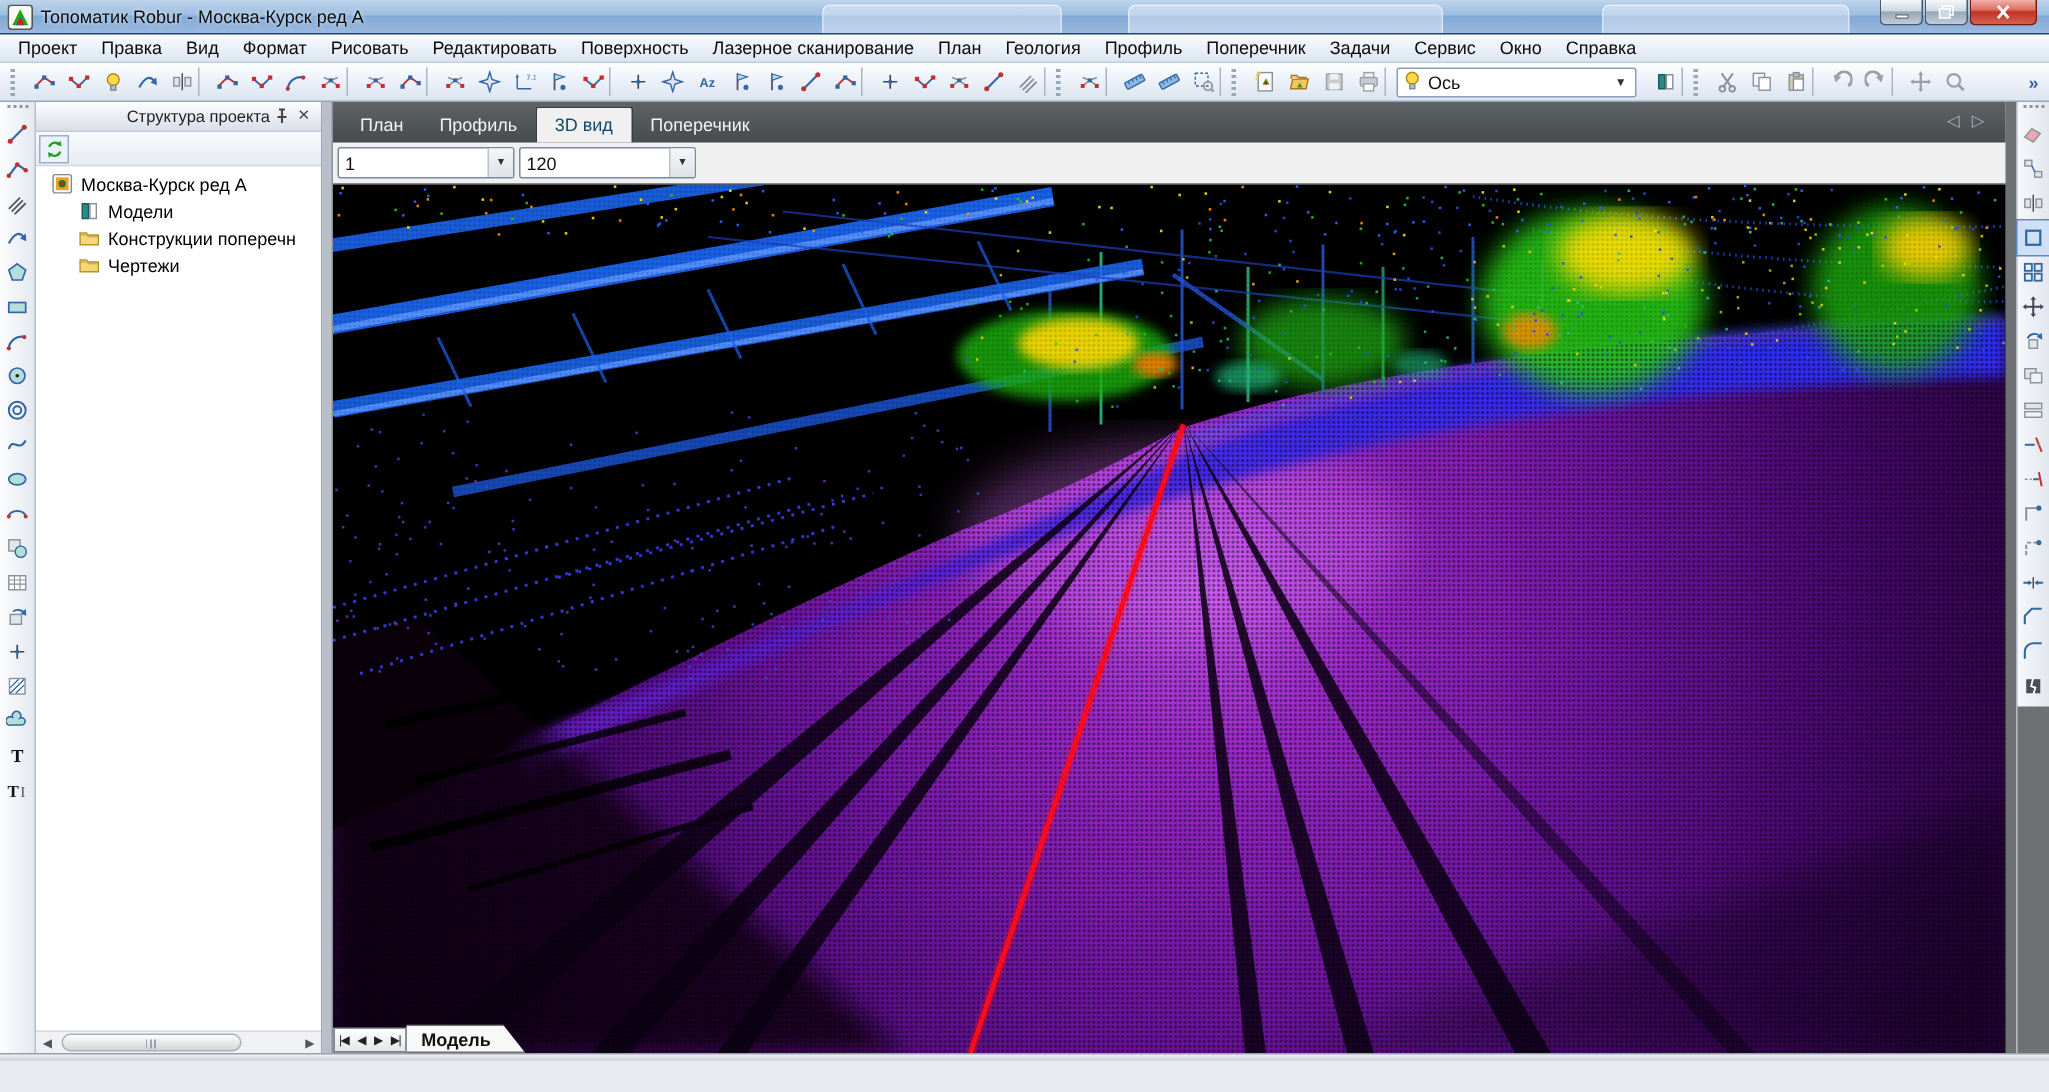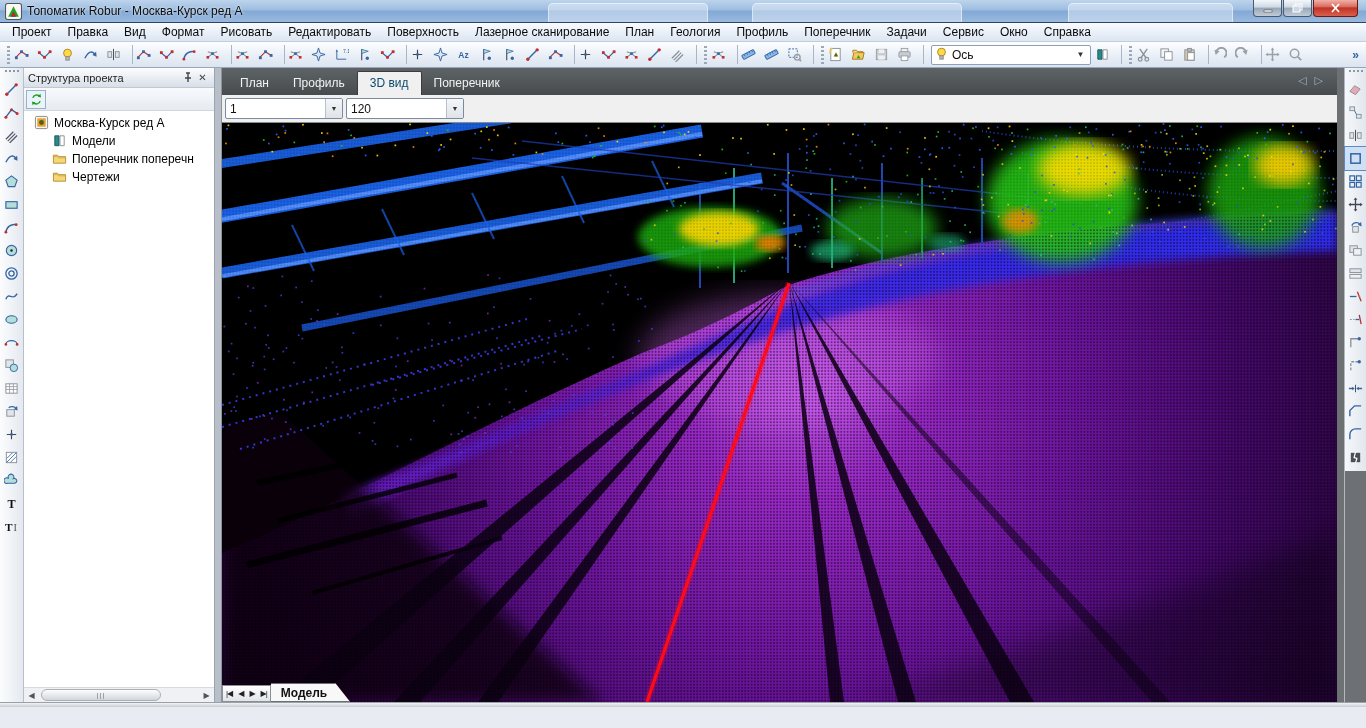--- a/index.html
+++ b/index.html
@@ -27,40 +27,40 @@
   .menubar { height:19px; background:linear-gradient(#fafcfe, #e7eef7 60%, #dce6f2);
     border-bottom:1px solid #c3cedd; display:flex; align-items:center; padding-left:4px; }
   .menu-item { padding:19px 8px; font-size:12px; color:#0a0a0a; cursor:default; }
 
   
   .toolbar { height:26px; background:linear-gradient(#fdfeff, #e9eff7 55%, #dbe4f0);
     border-bottom:1px solid #98a6b8; display:flex; align-items:center; padding:0 3px; overflow:hidden; }
   .tb-grip { width:7px; height:18px; margin:0 2px;
     background:repeating-linear-gradient(180deg,#9aa7b8 0 2px,transparent 2px 4px); background-size:3px 100%; background-repeat:no-repeat; background-position:2px 0; }
   .tb-sep { width:1px; height:19px; background:#aab6c6; margin:0 3px; }
-  .tb-icon { width:23px; height:22px; display:flex; align-items:center; justify-content:flex-start; border-radius:2px; }
+  .tb-icon { width:23px; height:22px; display:flex; align-items:center; justify-content:flex-end; border-radius:2px; }
   .tb-icon svg { display:block; }
   .tb-combo { display:flex; align-items:center; width:160px; height:20px; background:#fff;
     border:1px solid #8ca0b8; border-radius:2px; margin:0 4px; padding:0 2px; }
   .tb-combo .val { flex:1; font-size:12px; padding-left:3px; }
   .tb-combo .drop { width:15px; height:16px; display:flex; align-items:center; justify-content:center; color:#333; font-size:8px; }
   .tb-overflow { margin-left:auto; color:#3465a4; font-size:12px; font-weight:bold; padding:0 4px; }
 
   
   .main { display:flex; height:634px; }
 
   .left-tools { width:24px; background:linear-gradient(90deg,#fbfcfd,#e4e9f0); border-right:1px solid #b6bfca;
     display:flex; flex-direction:column; align-items:center; padding-top:2px; }
   .lt-grip { width:14px; height:6px; border-top:2px dotted #8a97a8; margin-bottom:2px; }
   .side-icon { width:22px; height:23px; display:flex; align-items:center; justify-content:center; }
 
   .left-panel { width:191px; background:#eef1f5; border-right:1px solid #9aa4b0; display:flex; flex-direction:column; }
   .panel-header { height:20px; background:linear-gradient(#fcfdfe,#d8dfe8); border-bottom:1px solid #c0c8d2;
     display:flex; align-items:center; padding:0 4px; color:#333; }
-  .panel-title { flex:1; font-size:11px; color:#222; }
+  .panel-title { flex:1; font-size:11px; color:#222;text-align:right; }
   .panel-btn { width:15px; height:14px; display:flex; align-items:center; justify-content:center; font-size:10px; color:#444; }
   .panel-toolbar { height:23px; background:linear-gradient(#f8fafc,#e6ebf2); border-bottom:1px solid #d0d6de;
     display:flex; align-items:center; padding-left:2px; }
   .panel-tool { width:20px; height:19px; border:1px solid #98b0cc; background:#eaf2fa; display:flex; align-items:center; justify-content:center; }
   .tree { flex:1; background:#fff; overflow:hidden; padding-top:3px; }
   .tree-row { display:flex; align-items:center; height:18px; white-space:nowrap; cursor:default; }
   .tree-row .ticon { width:16px; height:16px; flex:0 0 auto; margin-right:4px; }
   .tree-label { font-size:12px; color:#000; }
   .hscroll { height:15px; background:#f0f1f4; border-top:1px solid #d8dadf; display:flex; align-items:center; }
   .hs-arrow { width:15px; height:15px; display:flex; align-items:center; justify-content:center; font-size:8px; color:#555; }
@@ -661,21 +661,21 @@
                 <path d="M3 3 H7.5 V13.5 H3 Z" fill="#2a8a8a" stroke="#1a5a5a"></path>
                 <path d="M8.5 3 H13 V13.5 H8.5 Z" fill="#fff" stroke="#8a9098"></path>
               </svg></span>
             <span class="tree-label">Модели</span>
           </div>
           <div class="tree-row" style="padding-left: 28px;">
             <span class="ticon"><svg viewBox="0 0 16 16" width="15" height="15">
                 <path d="M1.5 13 V4.5 H6 L7.2 6 H14.5 V13 Z" fill="#f6d778" stroke="#b89030"></path>
                 <path d="M1.5 6 H6 L7.2 7.3 H14.5" fill="none" stroke="#b89030" stroke-width="0.6"></path>
               </svg></span>
-            <span class="tree-label">Поперечник поперечн</span>
+            <span class="tree-label">Конструкции поперечн</span>
           </div>
           <div class="tree-row" style="padding-left: 28px;">
             <span class="ticon"><svg viewBox="0 0 16 16" width="15" height="15">
                 <path d="M1.5 13 V4.5 H6 L7.2 6 H14.5 V13 Z" fill="#f6d778" stroke="#b89030"></path>
                 <path d="M1.5 6 H6 L7.2 7.3 H14.5" fill="none" stroke="#b89030" stroke-width="0.6"></path>
               </svg></span>
             <span class="tree-label">Чертежи</span>
           </div>
         </div>
       <div class="hscroll">

